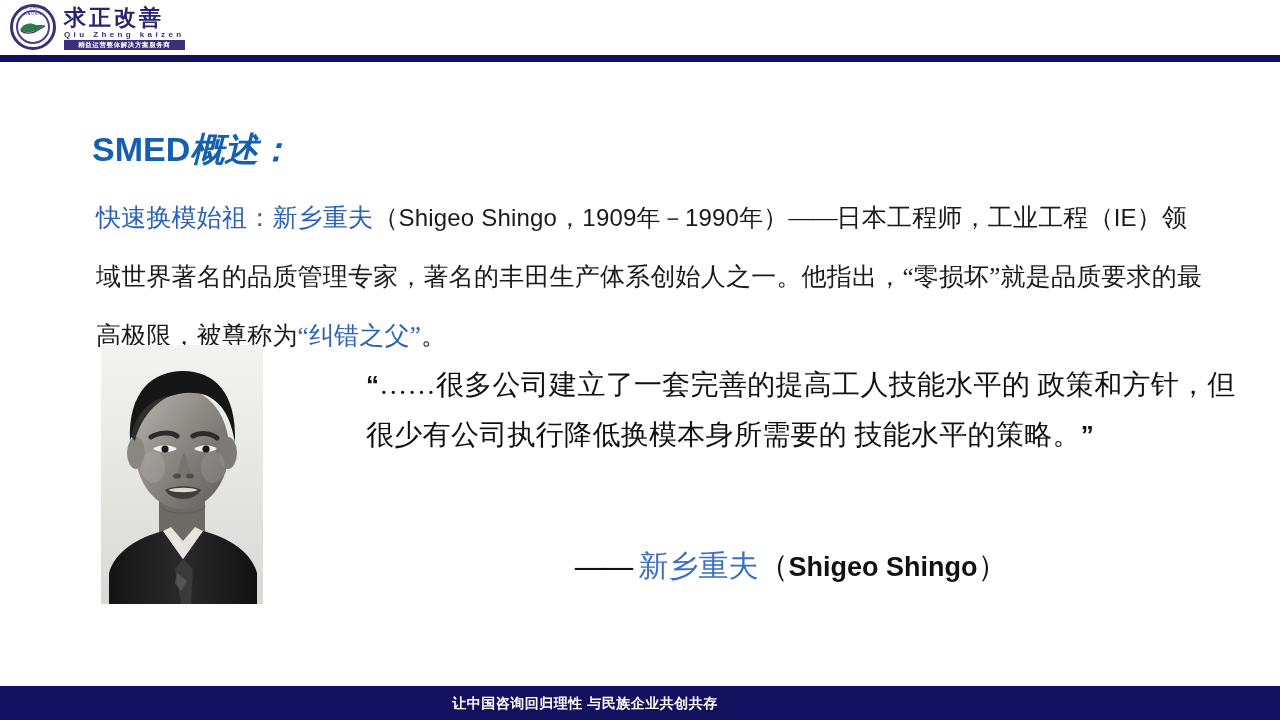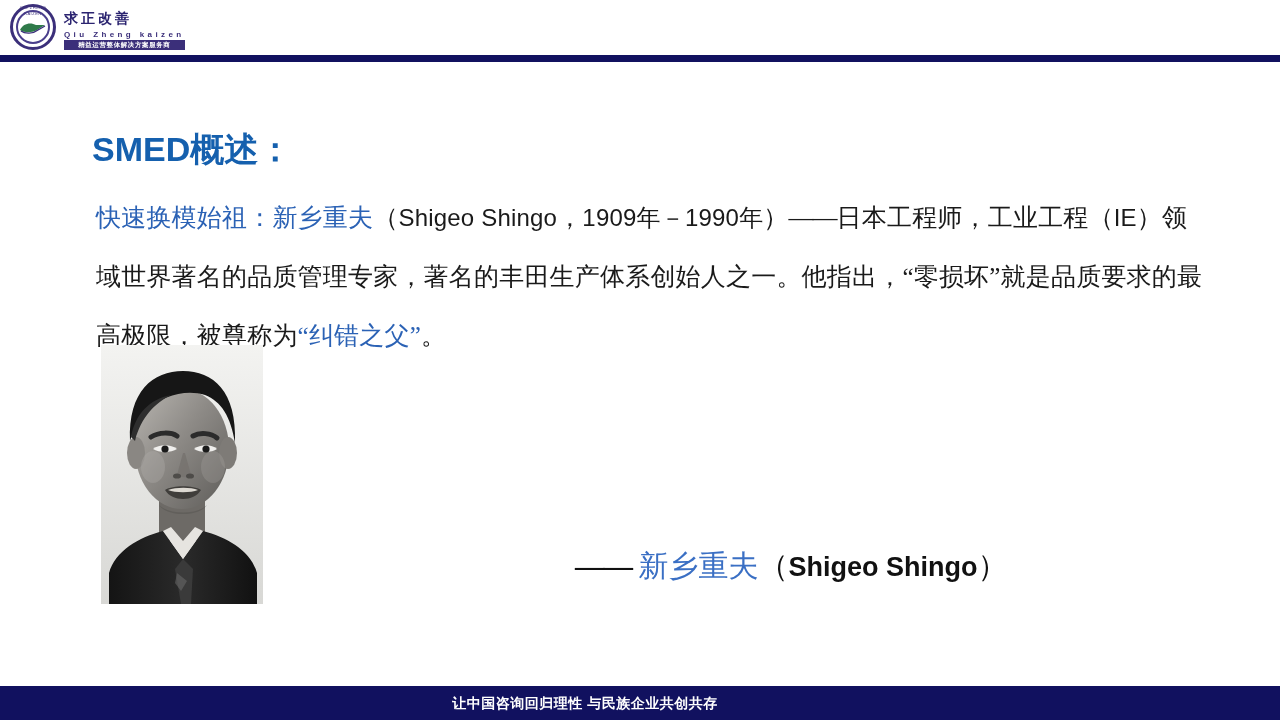--- a/index.html
+++ b/index.html
@@ -84,21 +84,21 @@
     line-height: 6px;
     overflow: hidden;
   }
   .logo-text {
     margin-left: 4px;
     display: flex;
     flex-direction: column;
     justify-content: center;
   }
   .logo-cn {
-    font-size: 14px;
+    font-size: 22px;
     font-weight: bold;
     color: #2b2470;
     letter-spacing: 3px;
     line-height: 24px;
     font-family: "Liberation Sans", sans-serif;
   }
   .logo-py {
     font-size: 8px;
     font-weight: bold;
     color: #3b2f7a;
@@ -124,20 +124,21 @@
     font-size: 34px;
     font-weight: bold;
     color: #1560ae;
     line-height: 42px;
     white-space: nowrap;
     font-family: "Liberation Sans", sans-serif;
   }
   .title .cn {
     font-family: "Liberation Serif", serif;
     font-weight: bold;
+    font-style: italic;
   }
 
   
   .intro {
     position: absolute;
     left: 96px; top: 163px;
     width: 1112px;
     font-family: "Liberation Serif", serif;
     font-size: 25px;
     line-height: 59px;
@@ -310,19 +311,20 @@
       <path d="M64 145 C72 140, 92 140, 100 145 C93 157, 71 157, 64 145 Z" fill="#403e3b"></path>
       <path d="M67 145 C75 142, 90 142, 97 145 C90 148, 74 148, 67 145 Z" fill="#ddd9d2"></path>
 
       <path d="M58 160 C68 170, 96 170, 106 160 C98 172, 66 172, 58 160 Z" fill="#55534f" opacity="0.5"></path>
 
       <ellipse cx="52" cy="122" rx="12" ry="16" fill="#b3b0ab" opacity="0.35"></ellipse>
       <ellipse cx="112" cy="122" rx="12" ry="16" fill="#a9a6a1" opacity="0.3"></ellipse>
     </svg>
   </div>
 
+  <div class="quote"><span class="qmark">“</span><span>……</span><span>很多公司建立了一套完善的提高工人技能水平的 政策</span><span>和方针，但很少有公司执行降低换模本身所需要的 技能水平</span><span>的策略。</span><span class="qmark">”</span></div>
 
   <div class="attrib"><span class="em-dash">——</span>&nbsp;<span class="blue">新乡重夫</span><span>（</span><span class="latin">Shigeo Shingo</span><span>）</span></div>
 
   <div class="footer-band"></div>
   <div class="footer-text">让中国咨询回归理性  与民族企业共创共存</div>
 
 </div>
 
 </body></html>

